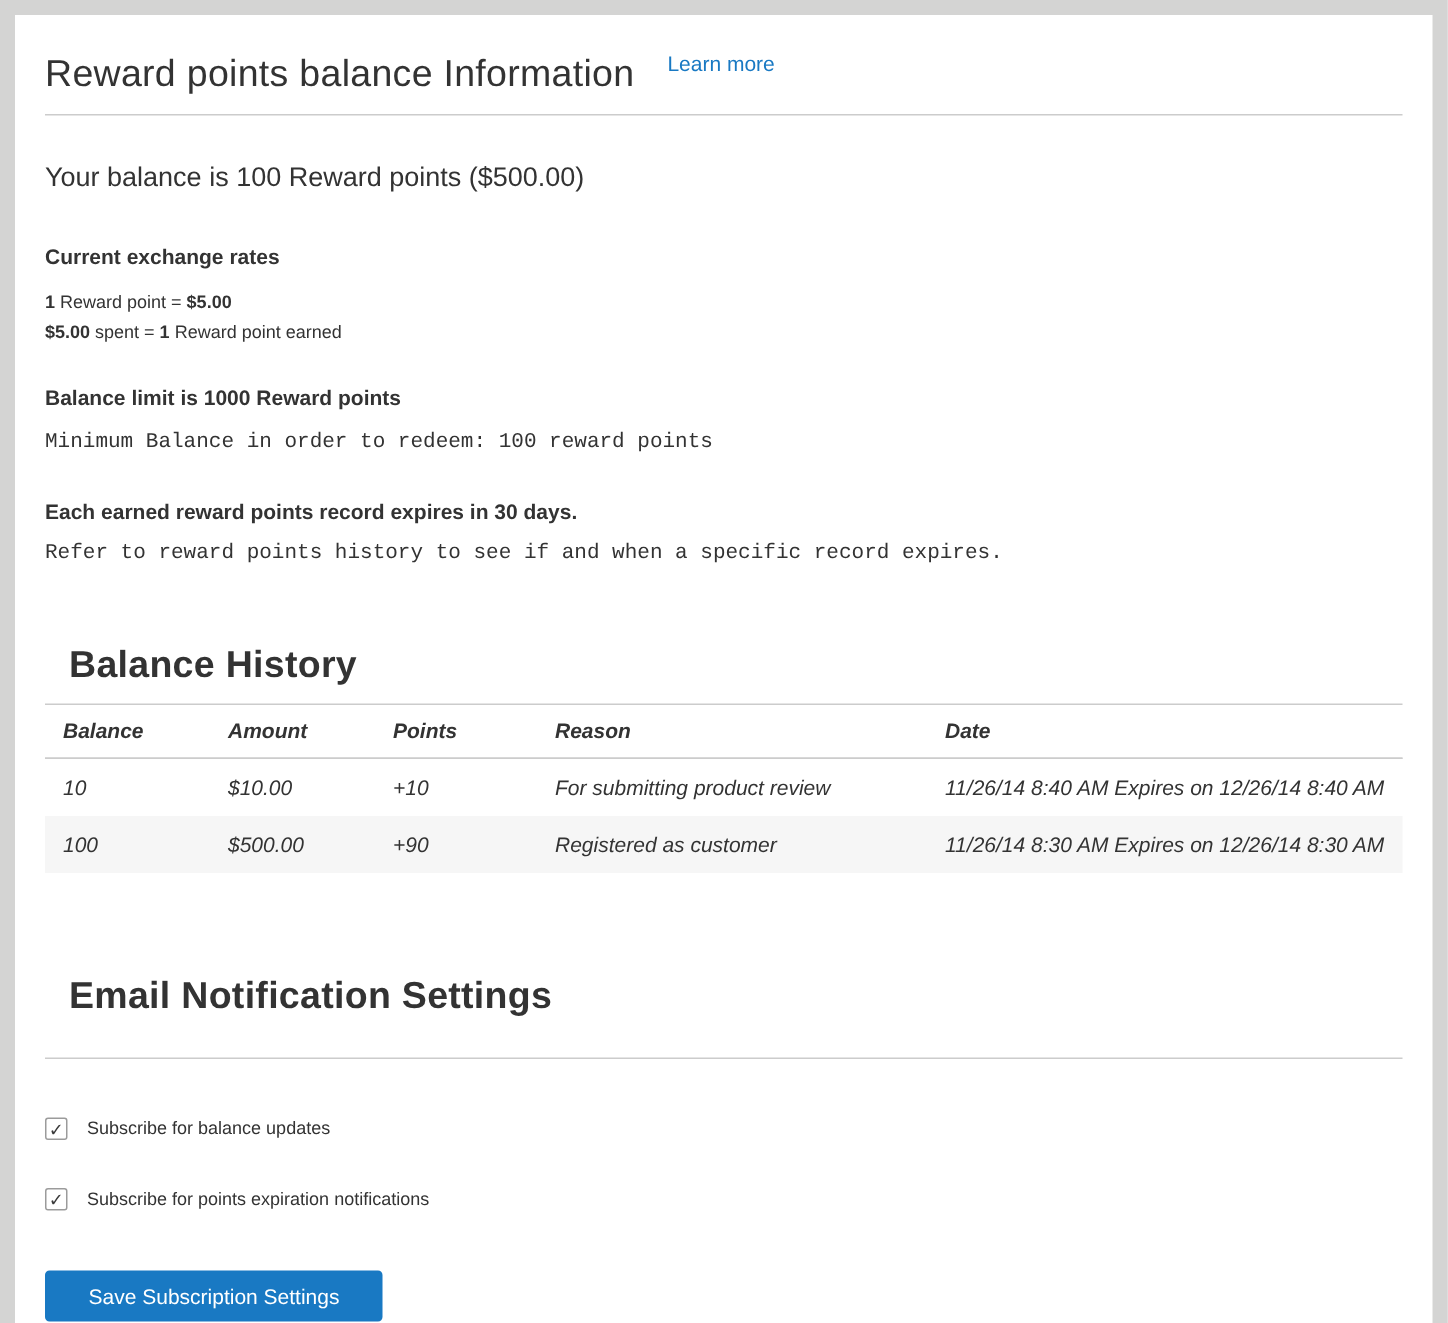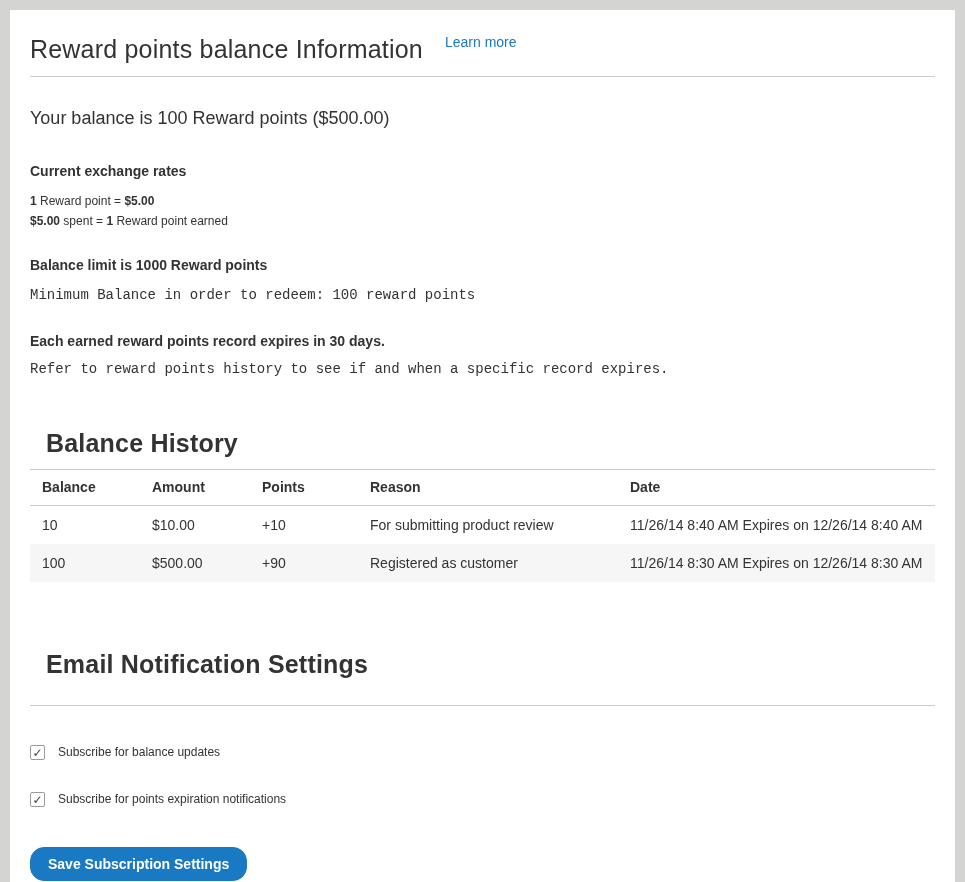--- a/index.html
+++ b/index.html
@@ -84,20 +84,21 @@
     padding-bottom: 9px;
     border-bottom: 1px solid var(--divider);
   }
 
   
   table.history {
     width: 100%;
     border-collapse: collapse;
     border-top: 1px solid var(--divider);
     font-size: 14px;
+    font-style: italic;
   }
   table.history thead th {
     text-align: left;
     font-weight: 700;
     padding: 9px 10px 10px 12px;
     border-bottom: 1px solid var(--divider);
     color: var(--text);
   }
   table.history tbody td {
     padding: 10px 10px 10px 12px;
@@ -136,26 +137,26 @@
   }
   .check-label { font-size: 12px; line-height: 17px; }
 
   
   .save-btn {
     margin-top: 39px;
     display: inline-block;
     background: var(--button-blue);
     color: #ffffff;
     border: 1px solid var(--button-blue);
-    border-radius: 14px;
+    border-radius: 3px;
     font-family: inherit;
     font-size: 14px;
-    font-weight: 700;
+    font-weight: 400;
     line-height: 16px;
-    padding: 8px 17px;
+    padding: 8px 28px;
     cursor: pointer;
   }
 </style>
 </head>
 <body>
 
 <div class="card">
 
   <div class="title-row">
     <h1 class="page-title">Reward points balance Information</h1>

